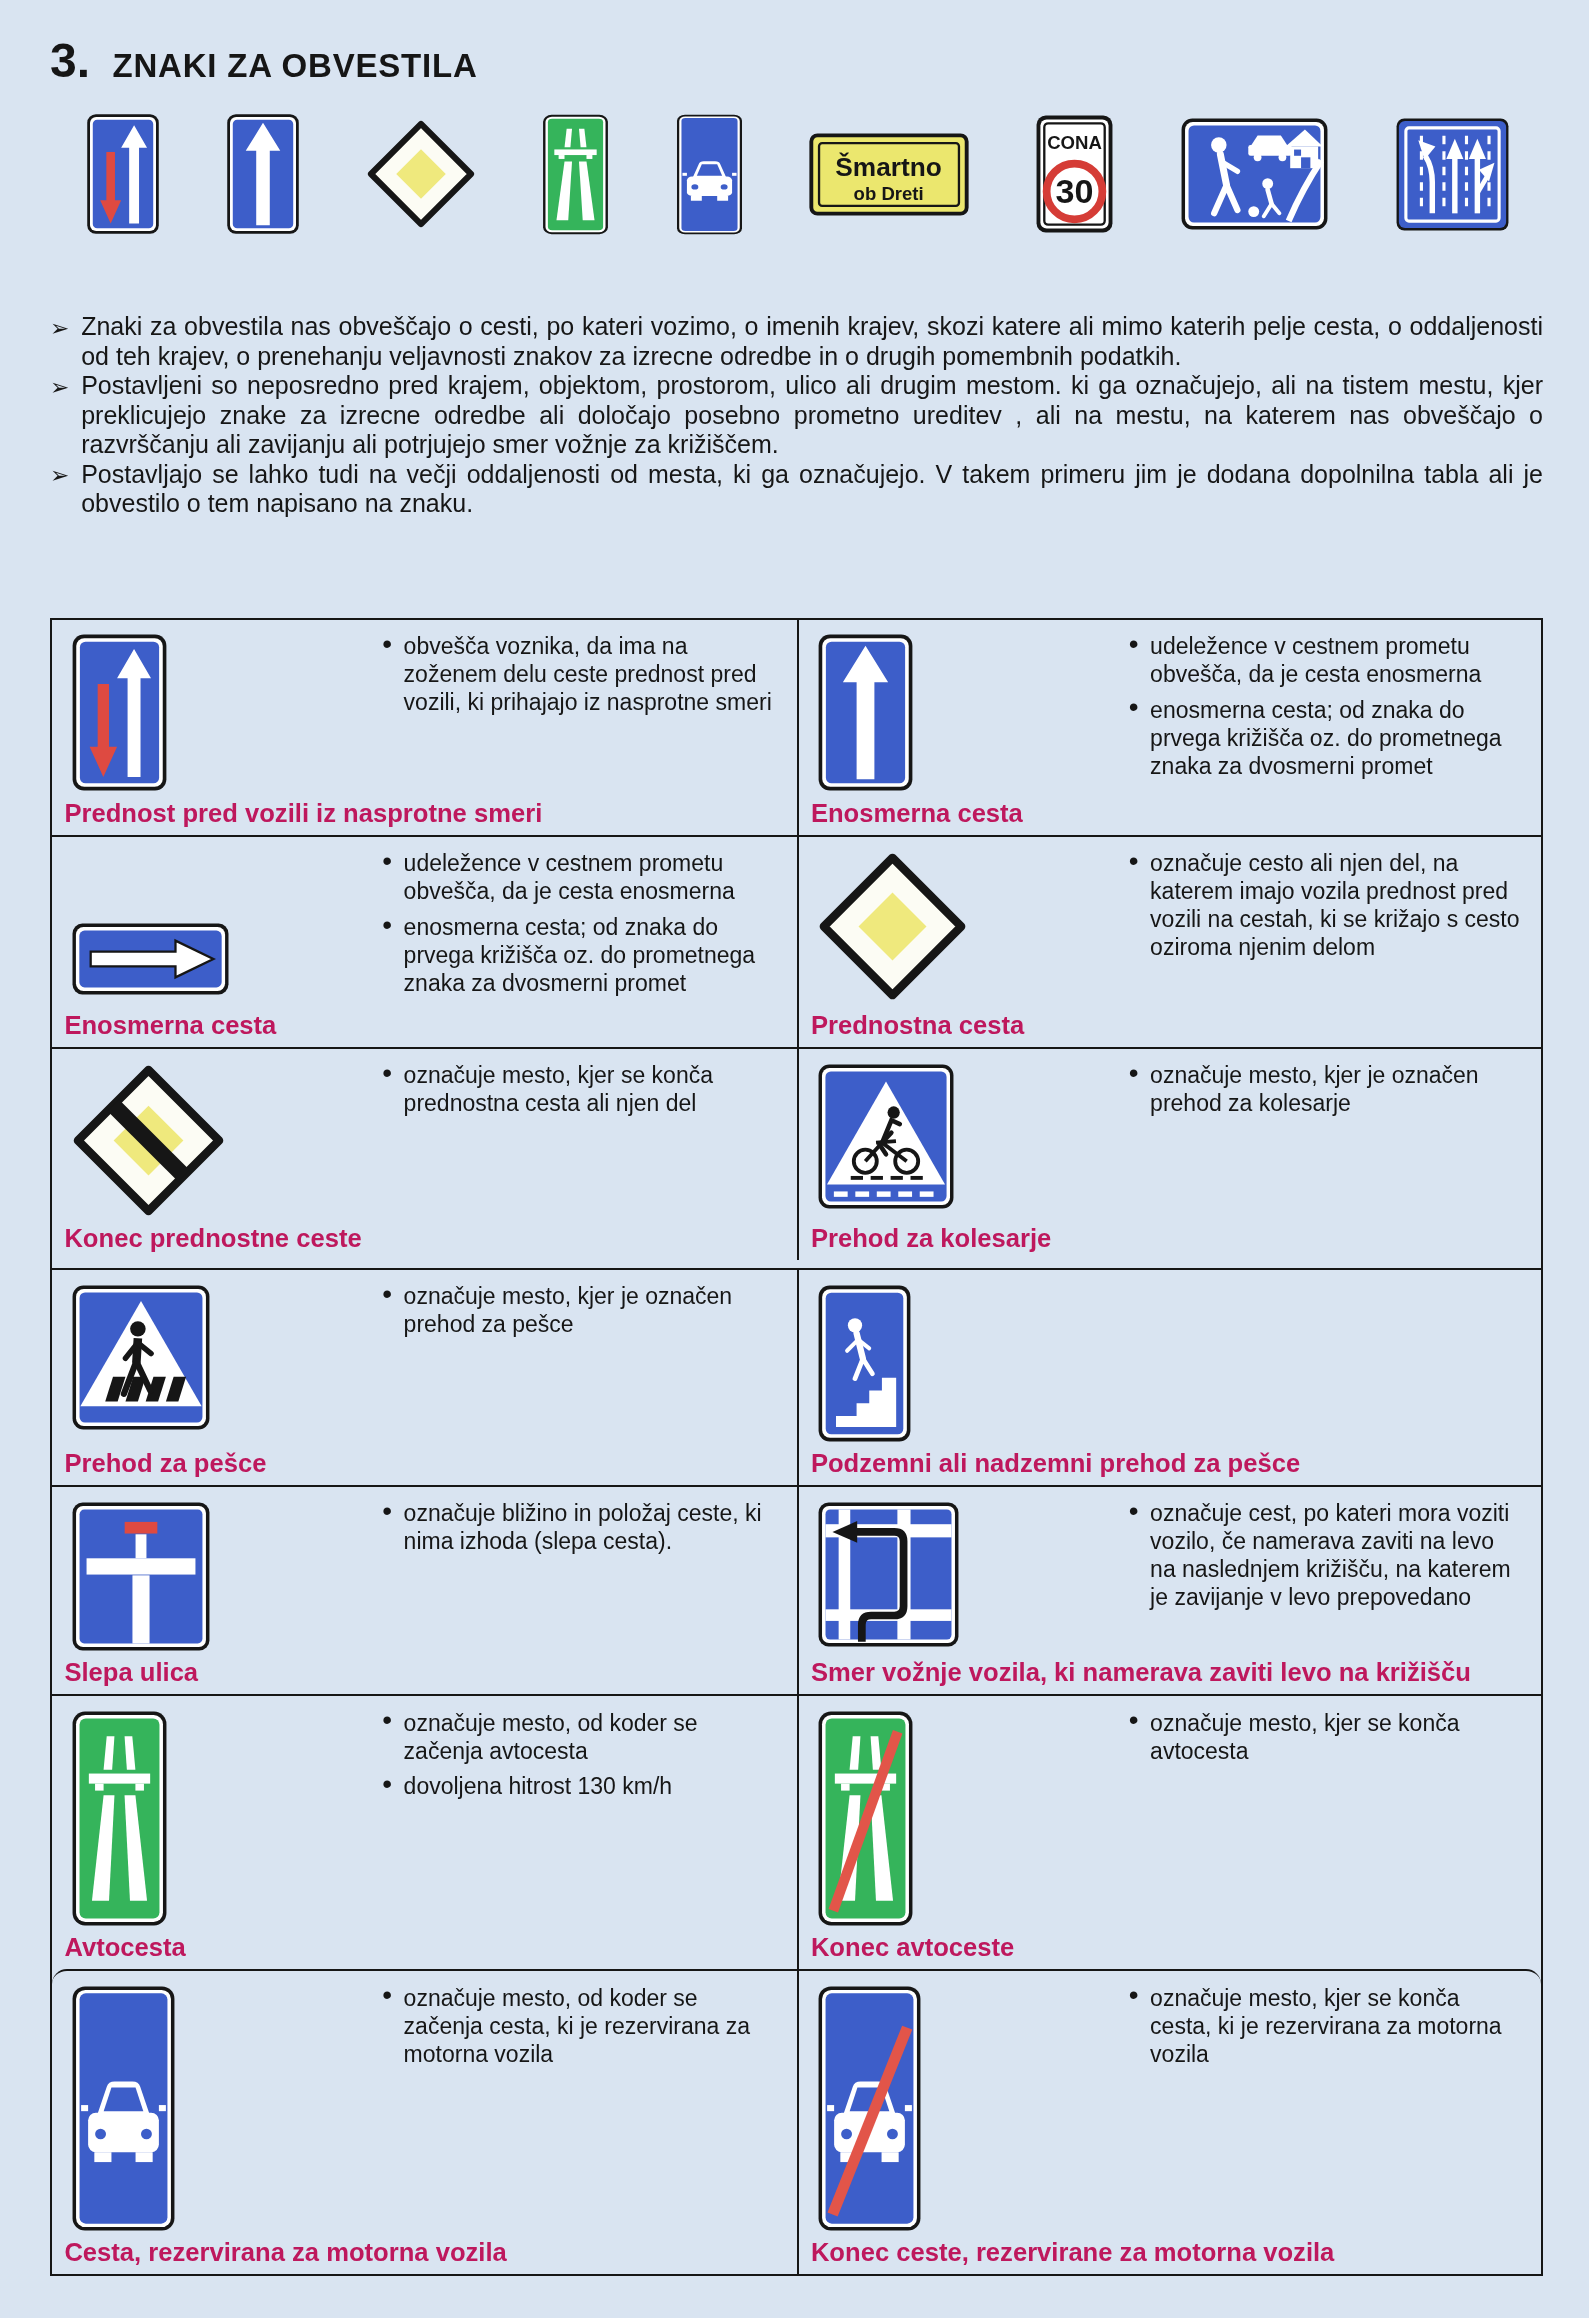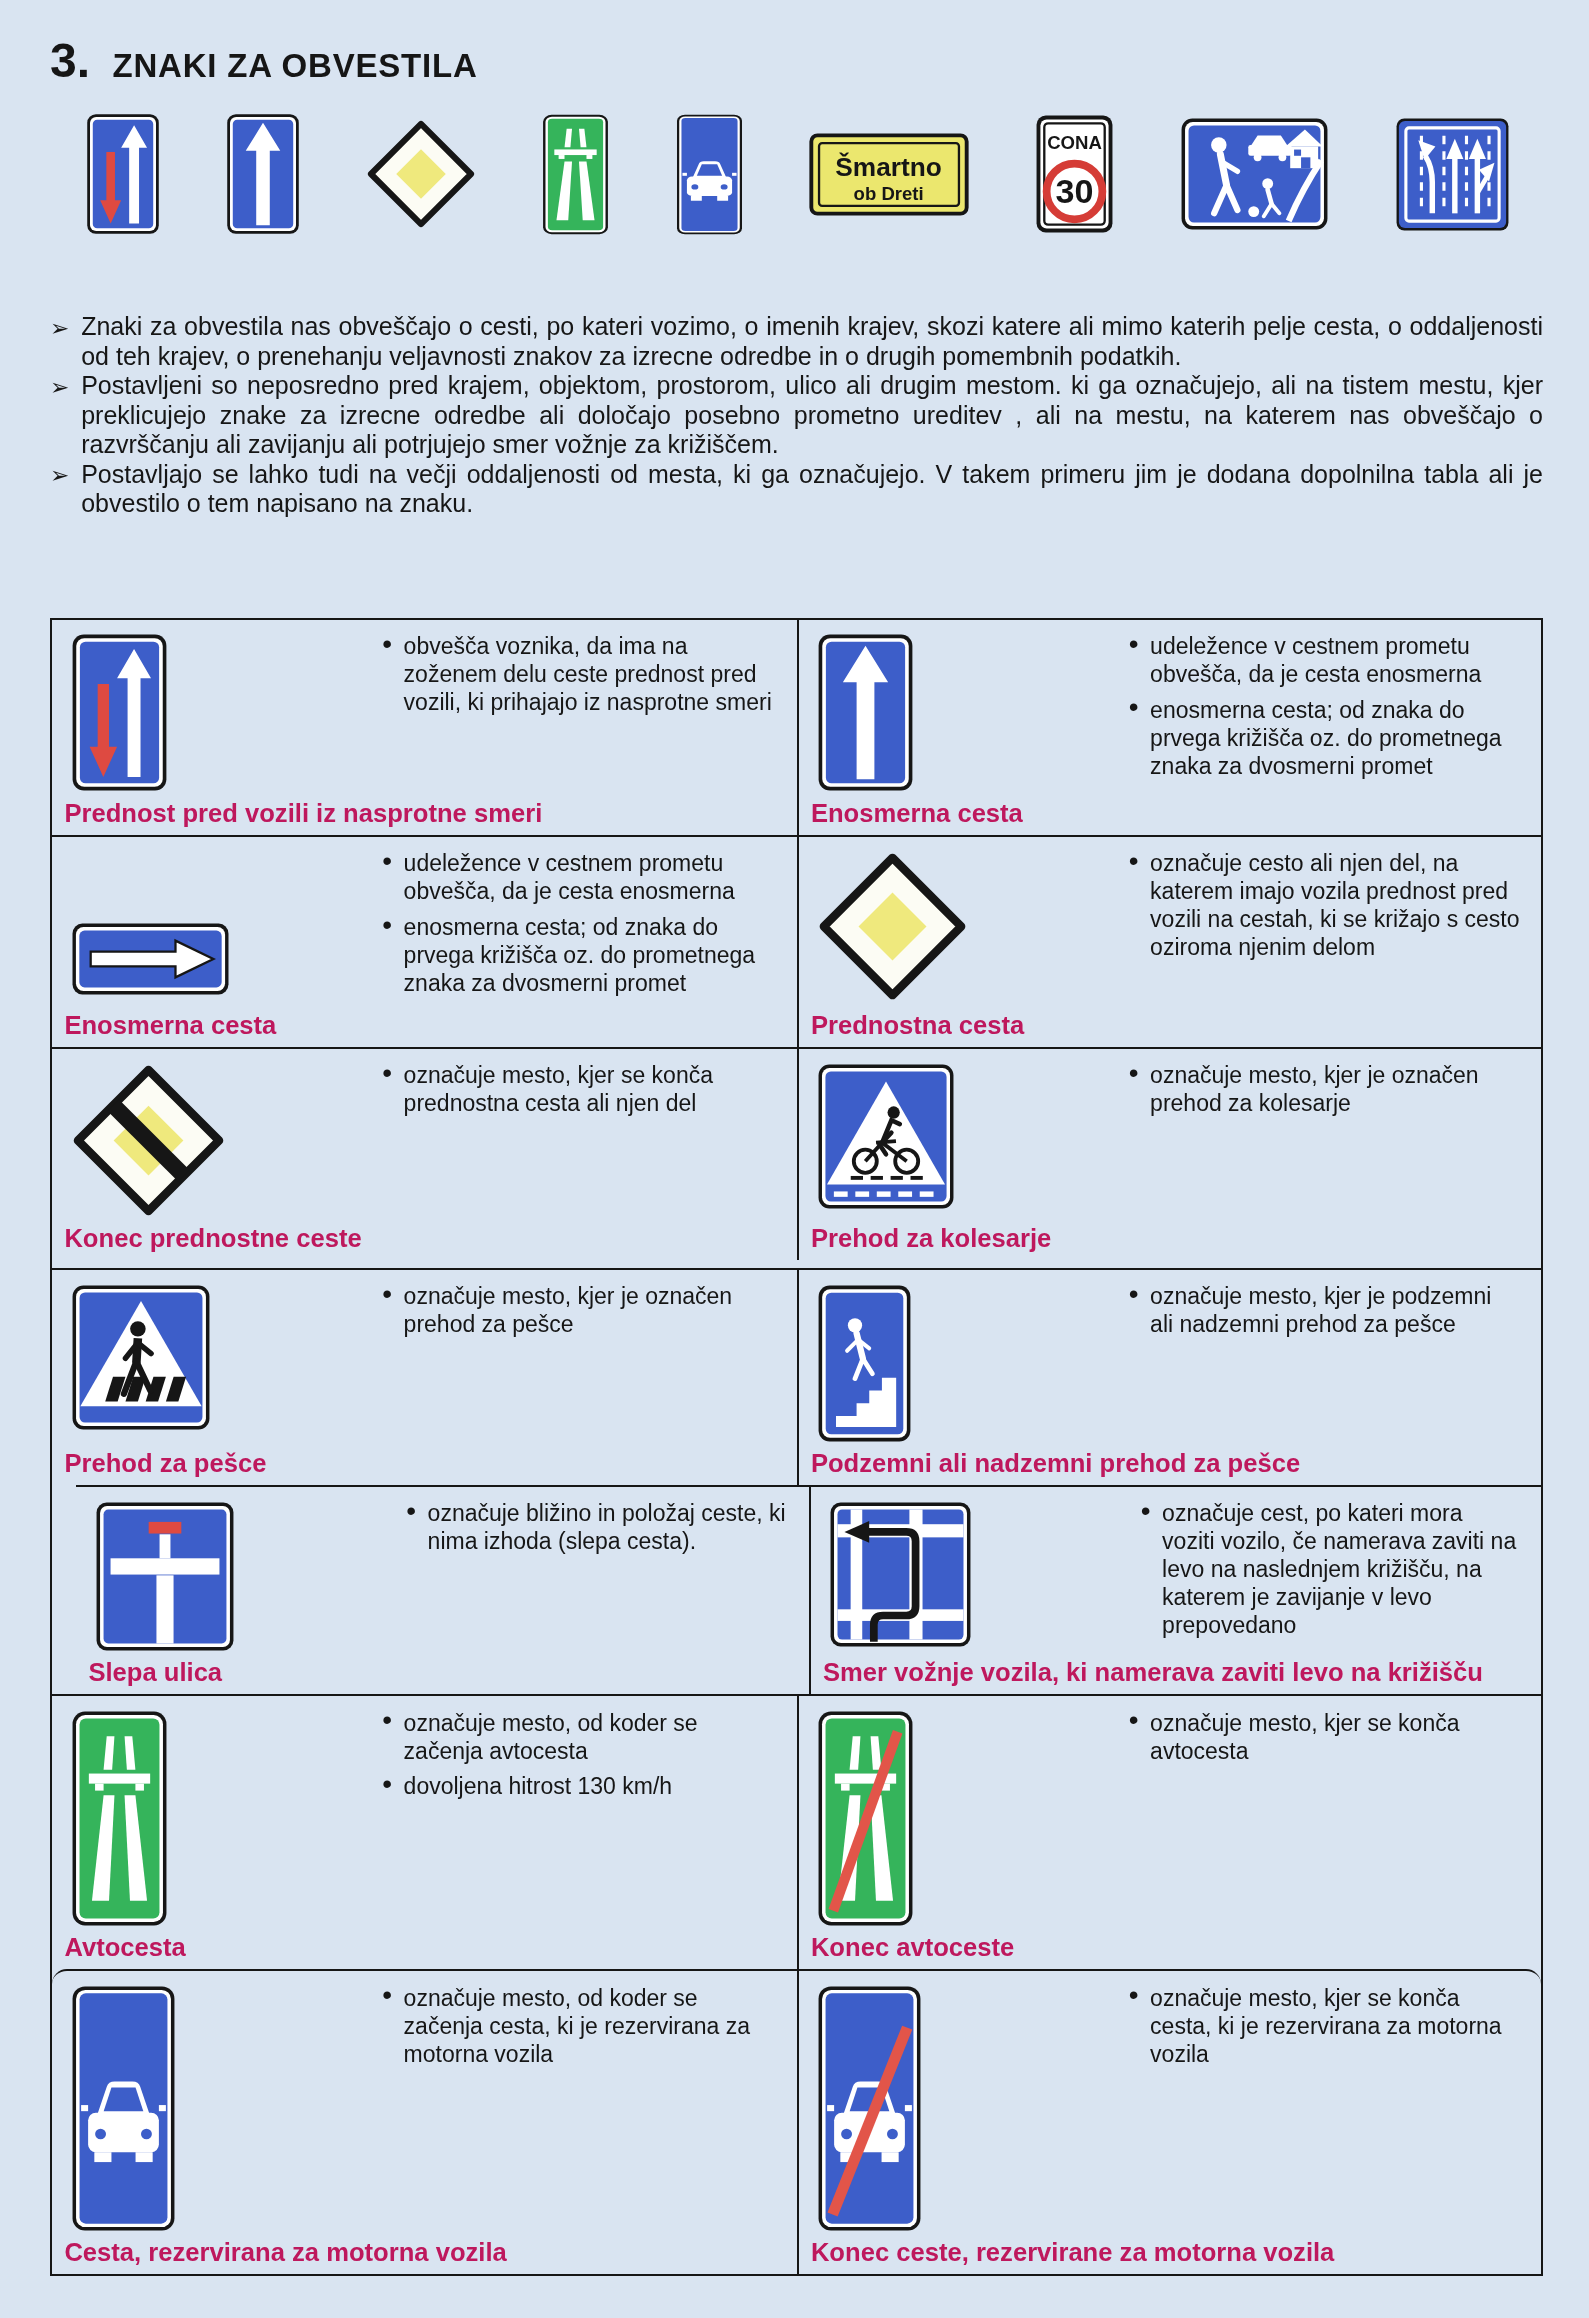--- a/index.html
+++ b/index.html
@@ -352,28 +352,25 @@
                   <rect x="6.5" y="6.5" width="107" height="187" rx="10" fill="#ffffff"></rect>
                   <rect x="11" y="11" width="98" height="178" rx="7" fill="#3d5ec9"></rect>
                   <path d="M100,118 L82,118 L82,134 L66,134 L66,150 L50,150 L50,166 L24,166 L24,180 L100,180 Z" fill="#ffffff"></path>
                   <circle cx="48" cy="52" r="9" fill="#ffffff"></circle>
                   <path d="M50,62 L58,94" stroke="#ffffff" stroke-width="8" stroke-linecap="round" fill="none"></path>
                   <path d="M58,94 L48,119 M58,94 L70,113" stroke="#ffffff" stroke-width="6" stroke-linecap="round" fill="none"></path>
                   <path d="M52,70 L38,84 M52,70 L66,81" stroke="#ffffff" stroke-width="5" stroke-linecap="round" fill="none"></path>
                 </svg>
               </div>
             </div>
-            <ul class="bullets">
-              <li>označuje mesto, kjer je podzemni ali nadzemni prehod za pešce</li>
-            </ul>
           </div>
           <div class="cell-label">Podzemni ali nadzemni prehod za pešce</div>
         </div>
       </div>
-      <div class="trow" style="min-height: 198px; margin-left: 24px;">
+      <div class="trow" style="min-height: 198px;">
         <div class="cell">
           <div class="cell-body">
             <div class="sign-col">
               <div class="sign-wrap">
                 <svg viewBox="0 0 180 195" preserveAspectRatio="none" width="140" height="151">
                   <rect x="2" y="2" width="176" height="191" rx="13" fill="#161616"></rect>
                   <rect x="6.5" y="6.5" width="167" height="182" rx="9" fill="#ffffff"></rect>
                   <rect x="11" y="11" width="158" height="173" rx="6" fill="#3d5ec9"></rect>
                   <rect x="79" y="96" width="22" height="88" fill="#ffffff"></rect>
                   <rect x="20" y="74" width="140" height="21" fill="#ffffff"></rect>

